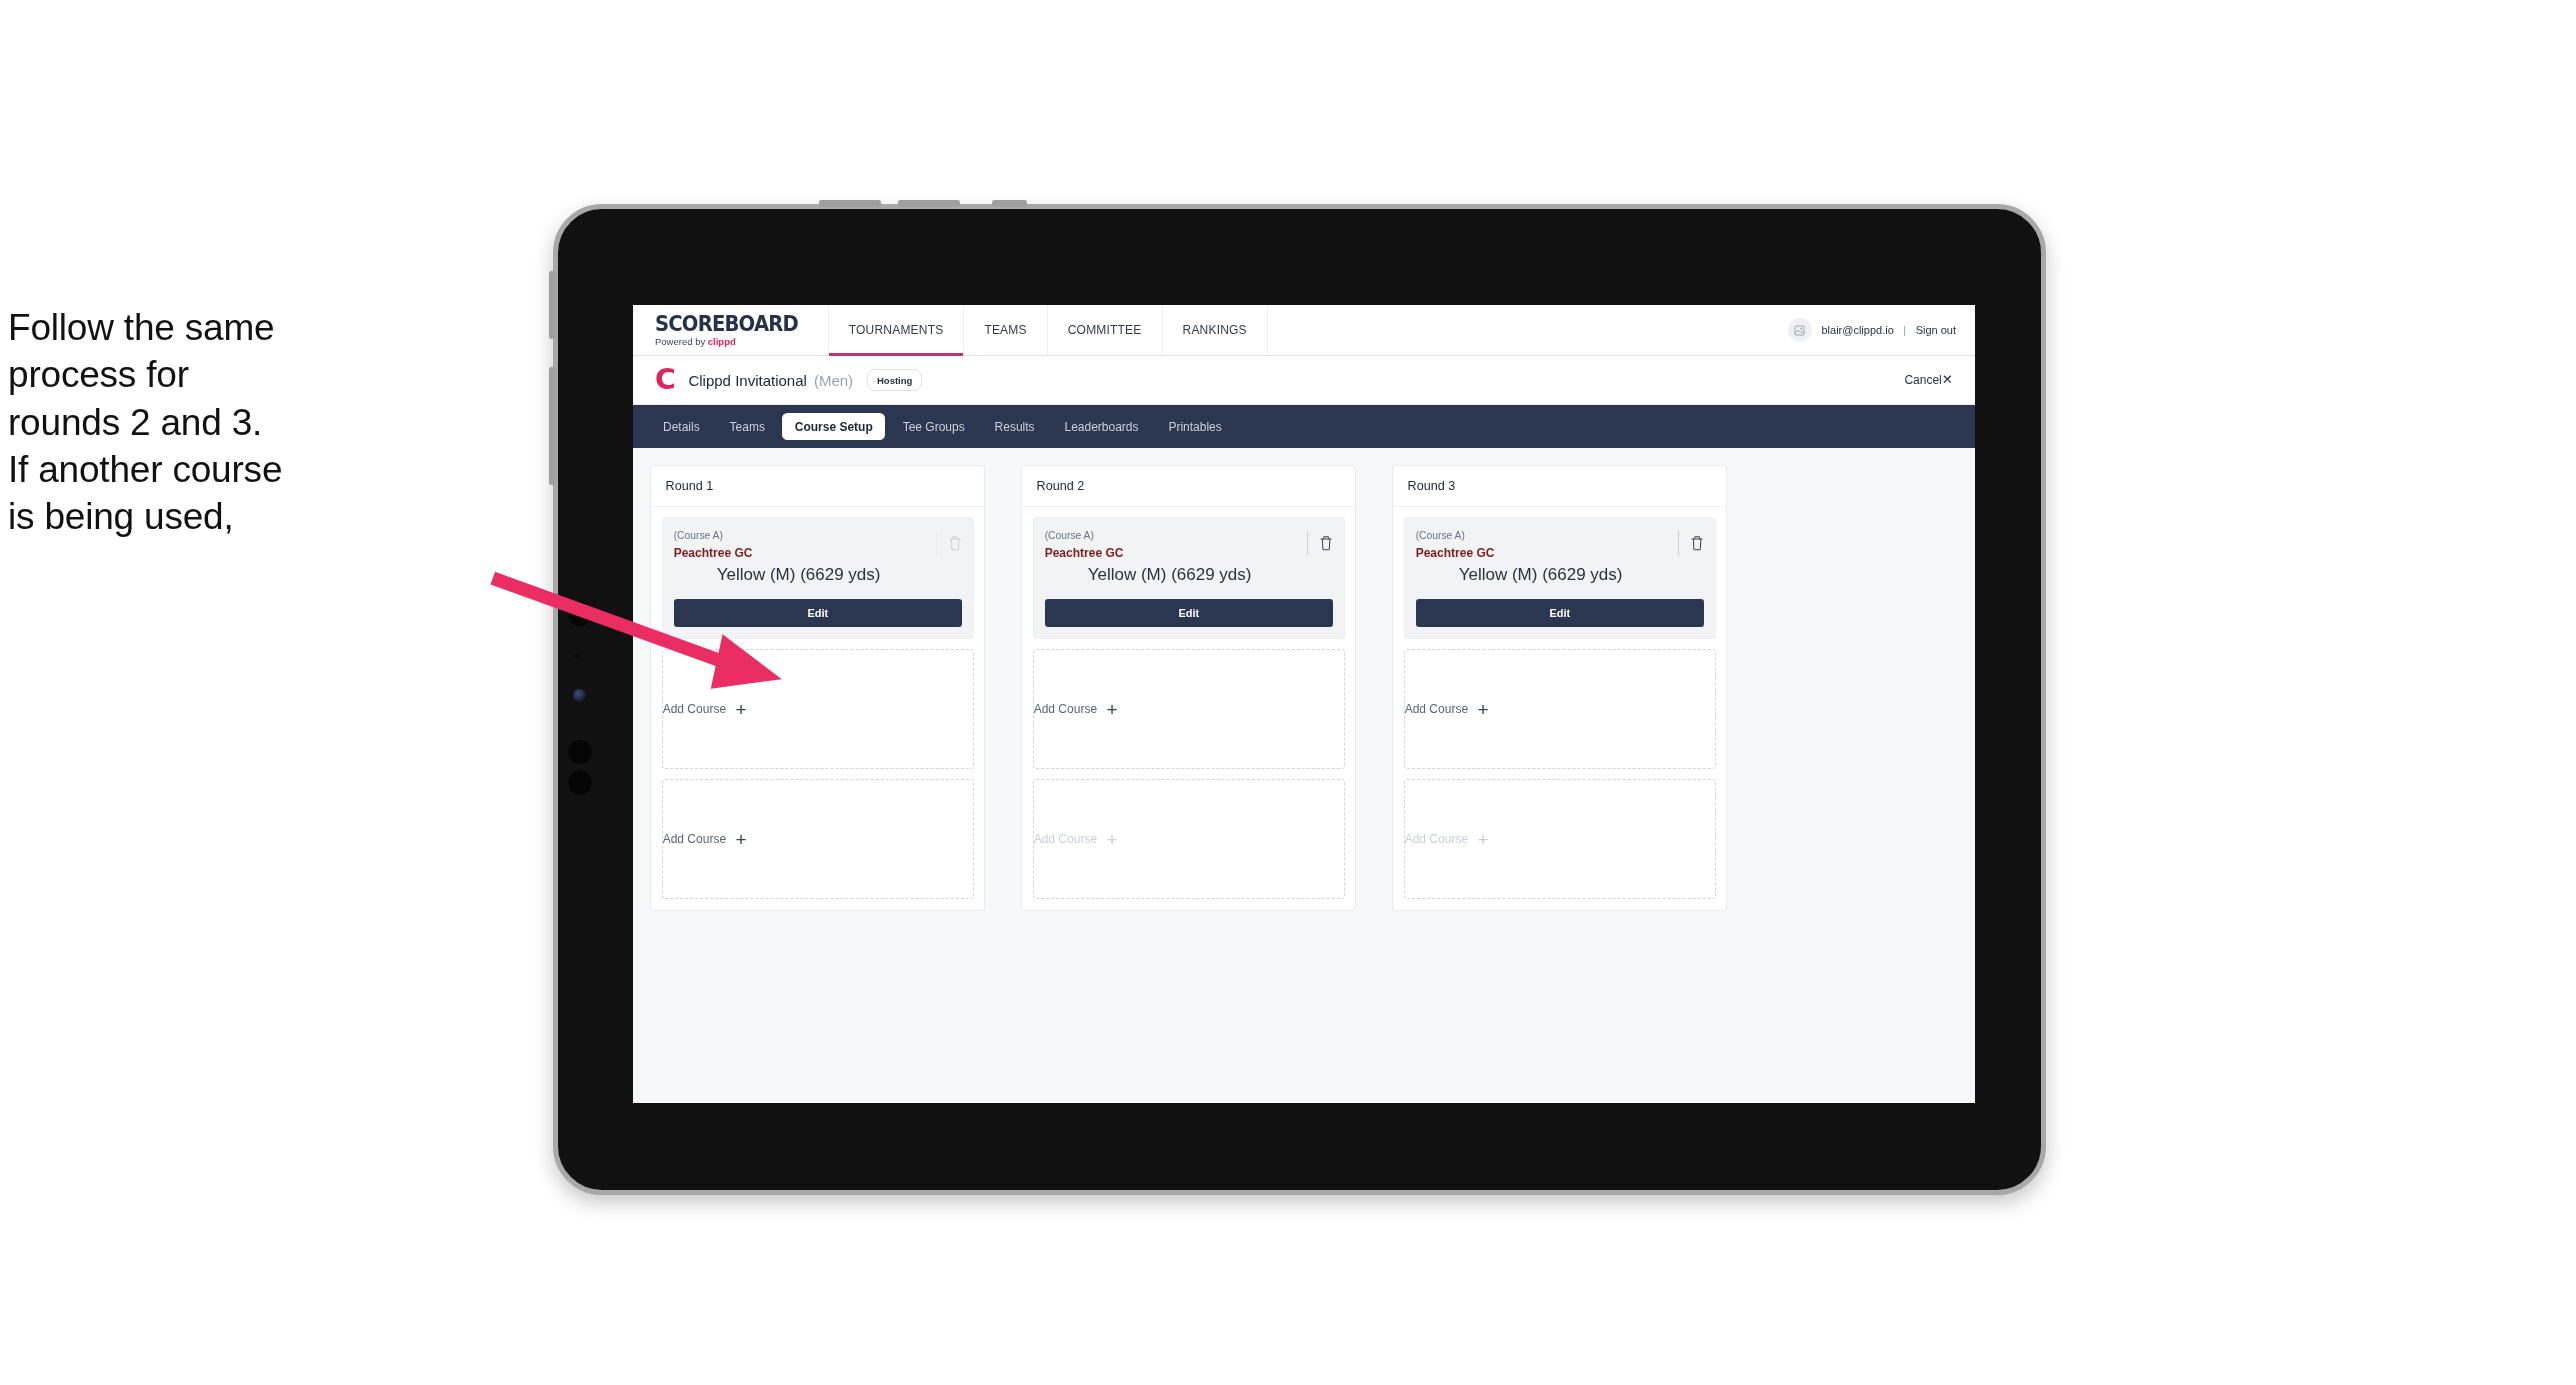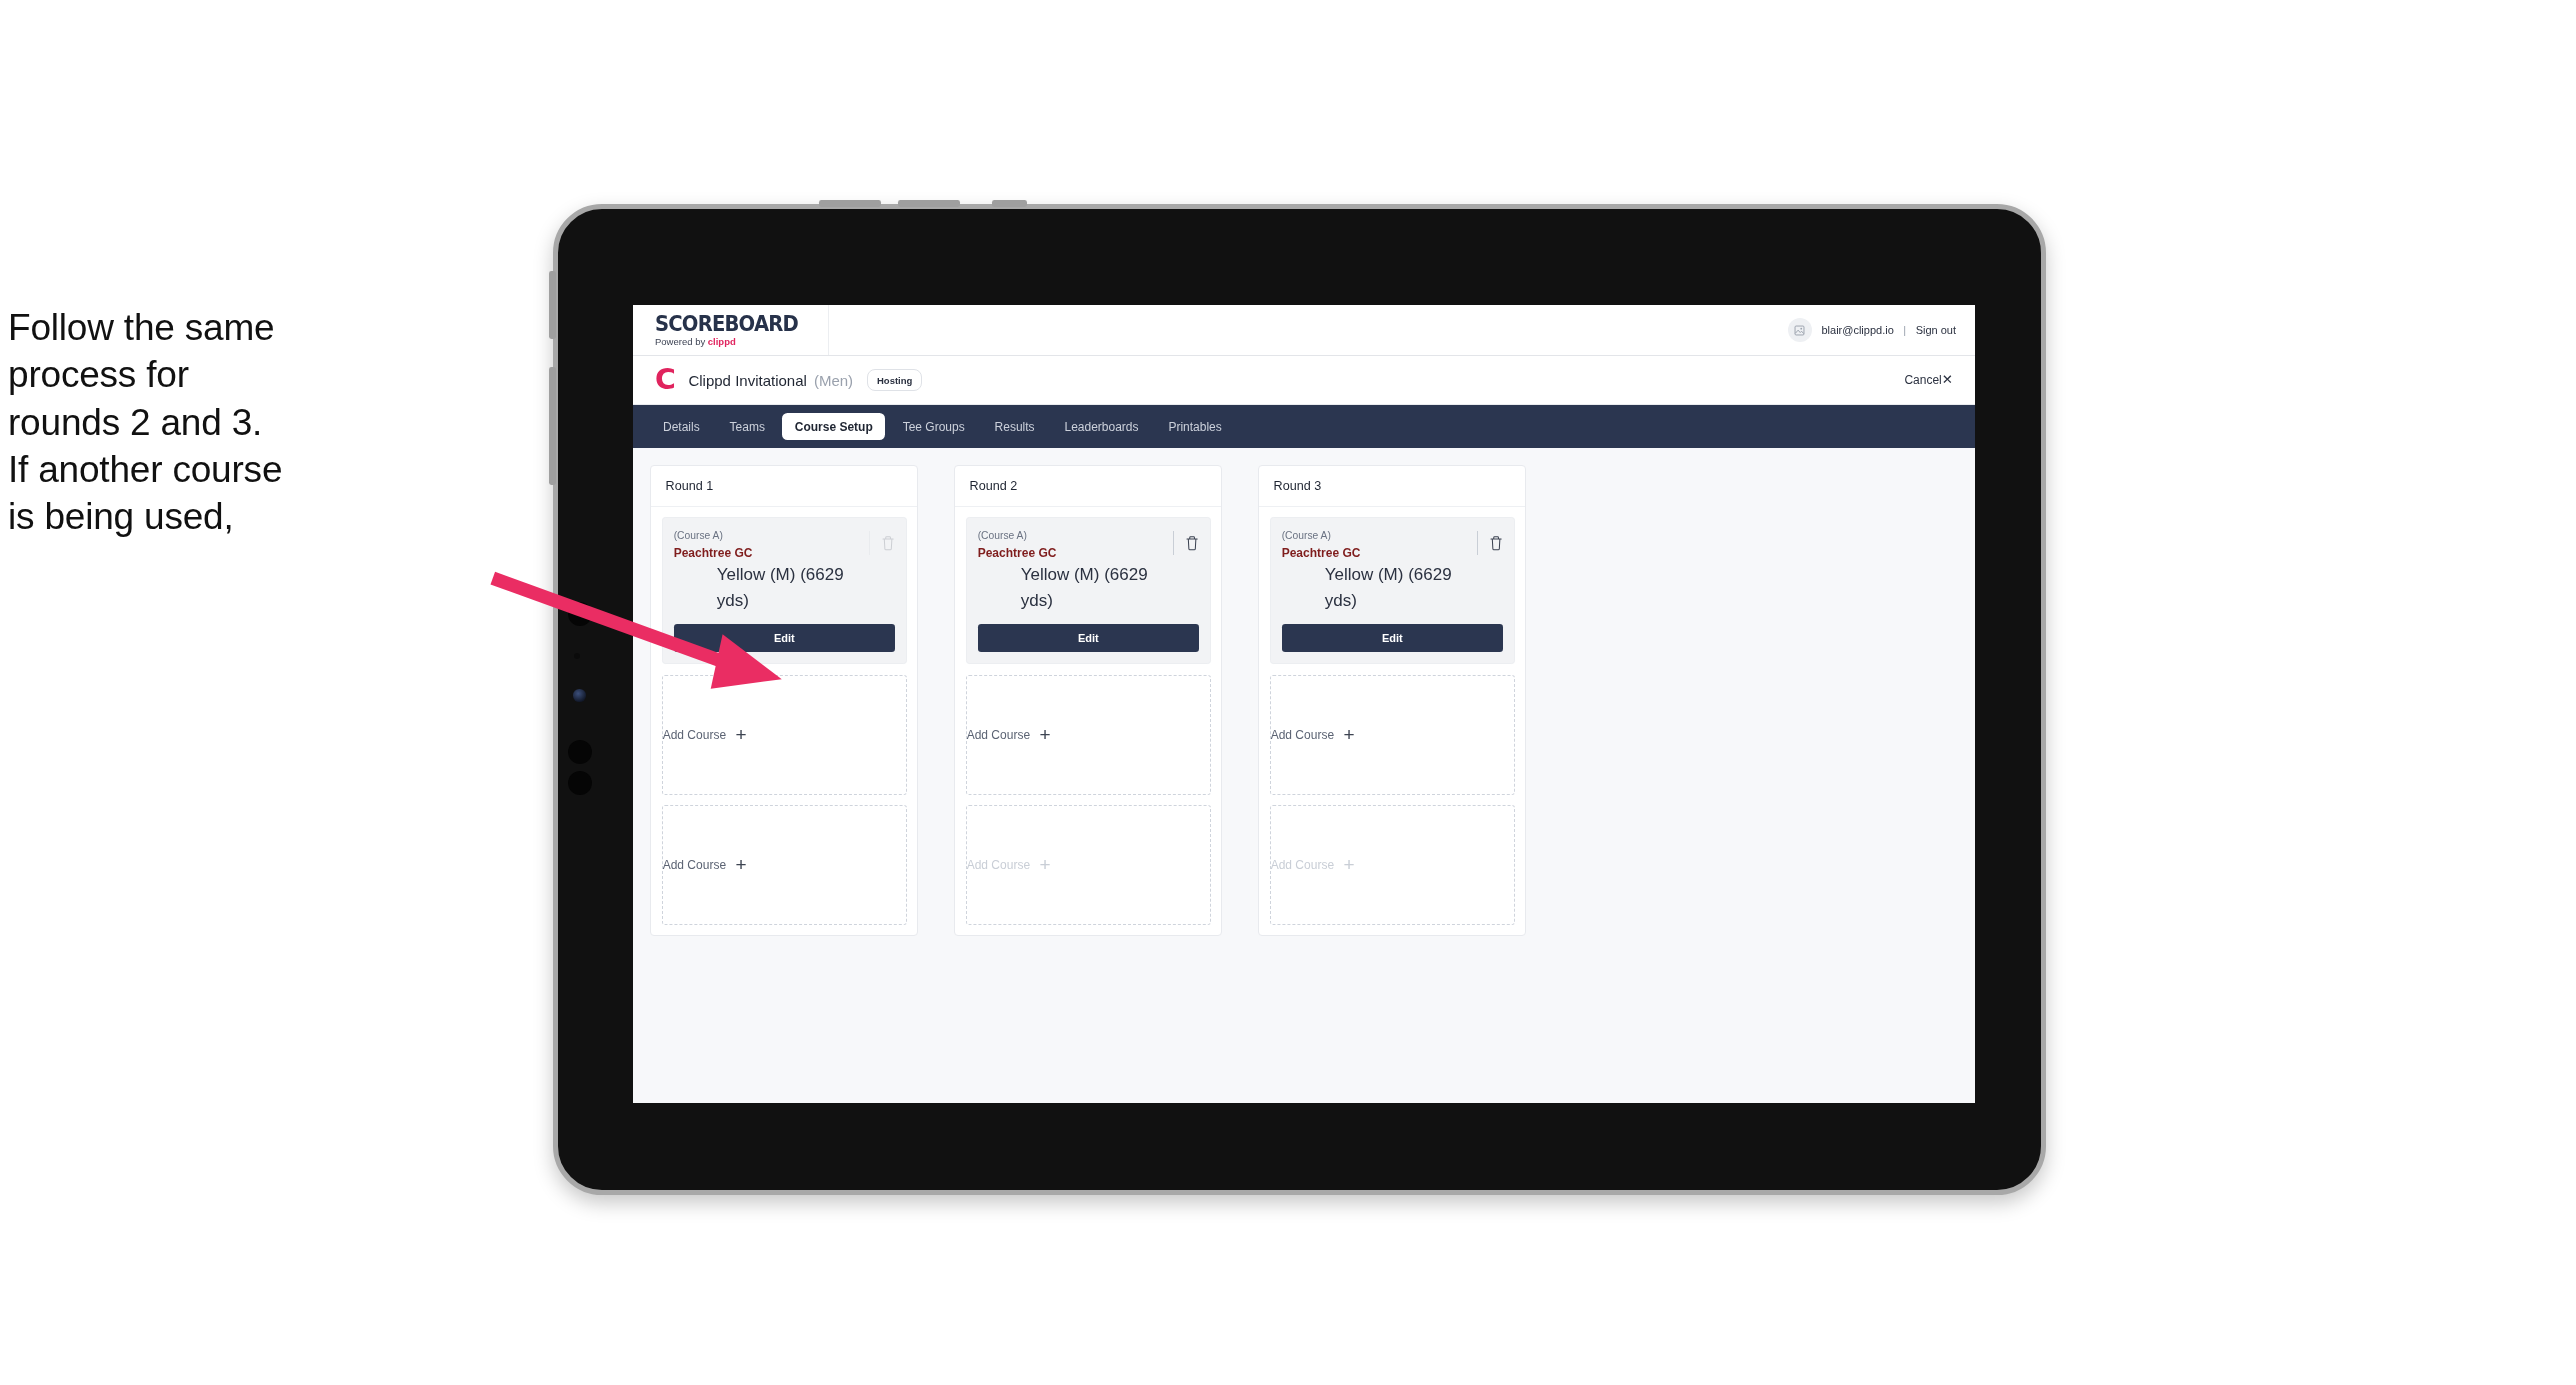--- a/index.html
+++ b/index.html
@@ -186,21 +186,21 @@
   }
 
   
   .board {
     padding: 17.4px 0 0 17.4px;
     display: flex;
     gap: 36px;
     align-items: flex-start;
   }
   .round-card {
-    width: 268px;
+    width: 335px;
     background: #ffffff;
     border: 0.8px solid #e8eaee;
     border-radius: 4px;
   }
   .round-head {
     padding: 12.6px 14.2px;
     font-size: 12.6px;
     color: #1f2532;
     border-bottom: 0.8px solid #eef0f3;
   }
@@ -278,20 +278,34 @@
     <div class="lens c"></div>
     <div class="lens d"></div>
 
     <div class="viewport">
 
       <div class="globalnav">
         <div class="brand">
           <div class="brand-word">SCOREBOARD</div>
           <div class="brand-sub"><span>Powered by </span><span class="clippd">clippd</span></div>
         </div>
+        <div class="gnav-items">
+          <div class="gnav-item active">
+              <span>TOURNAMENTS</span>
+            </div>
+          <div class="gnav-item">
+              <span>TEAMS</span>
+            </div>
+          <div class="gnav-item">
+              <span>COMMITTEE</span>
+            </div>
+          <div class="gnav-item">
+              <span>RANKINGS</span>
+            </div>
+        </div>
         <div class="gnav-right">
           <div class="avatar">
             <svg width="11" height="11" viewBox="0 0 16 16" aria-hidden="true">
               <rect x="1.5" y="1.5" width="13" height="13" rx="1.5" fill="none" stroke="#9aa1ad" stroke-width="1.4"></rect>
               <path d="M2 12 L6 7.5 L9 11 L11 9 L14 12.5" fill="none" stroke="#9aa1ad" stroke-width="1.4"></path>
               <circle cx="10.5" cy="5.3" r="1.3" fill="#9aa1ad"></circle>
             </svg>
           </div>
           <span>blair@clippd.io</span>
           <span class="gnav-sep">|</span>

